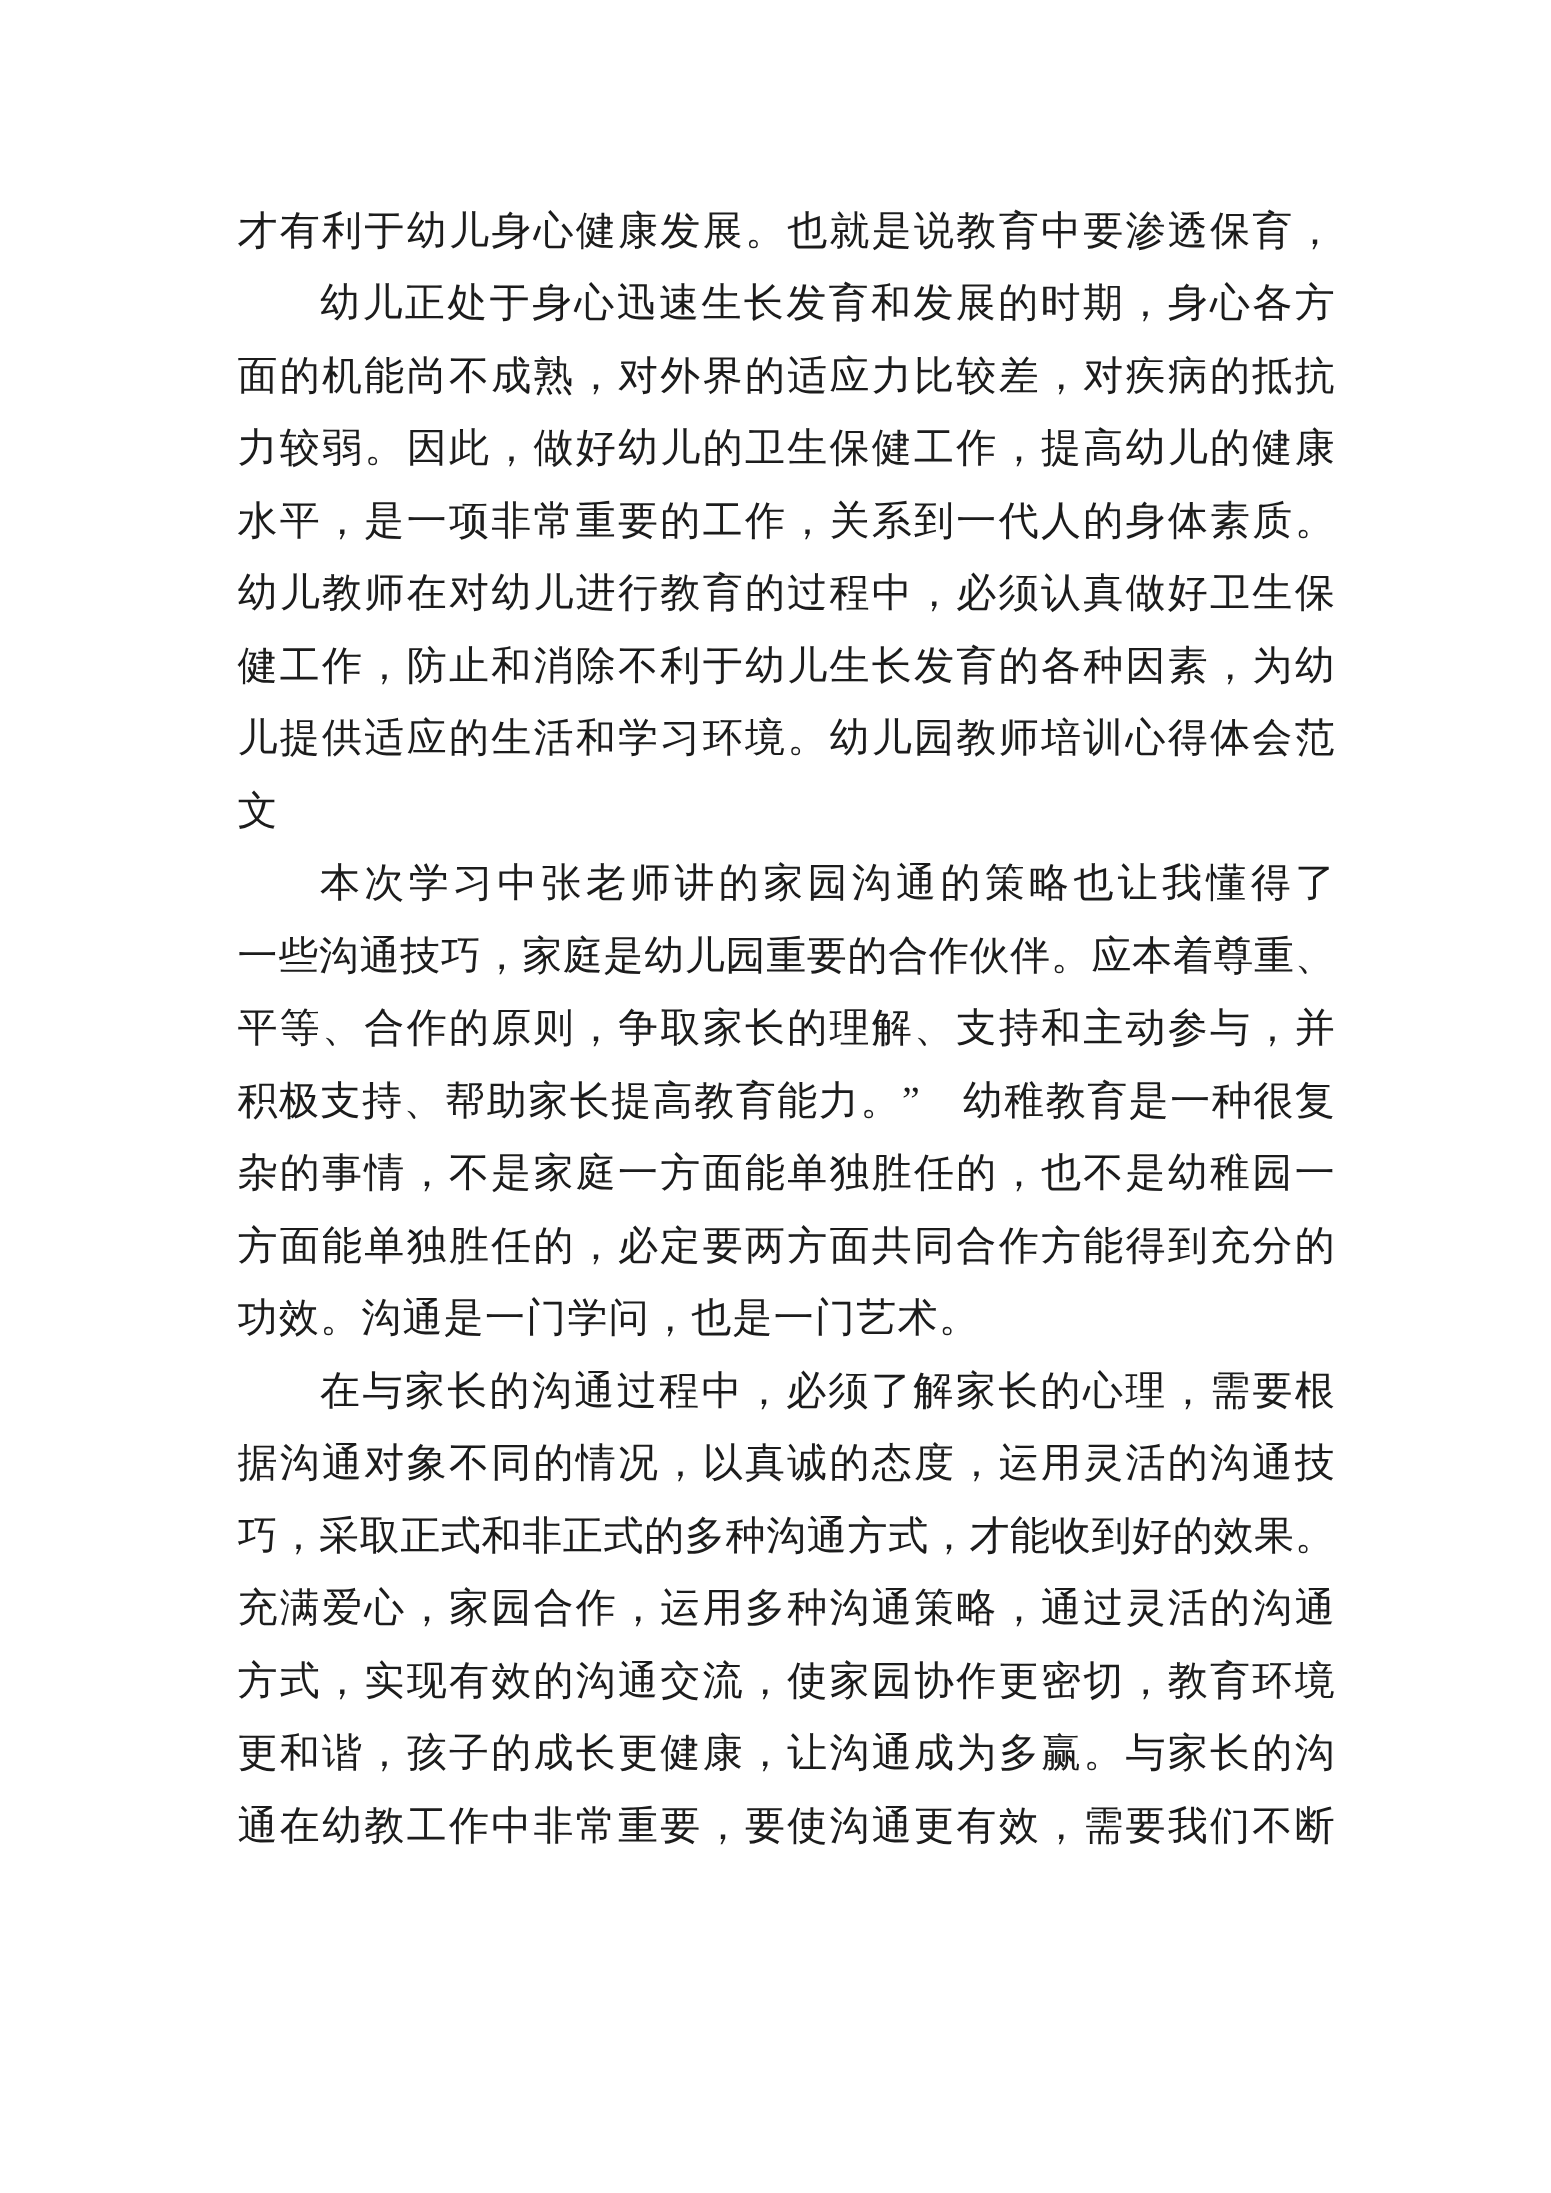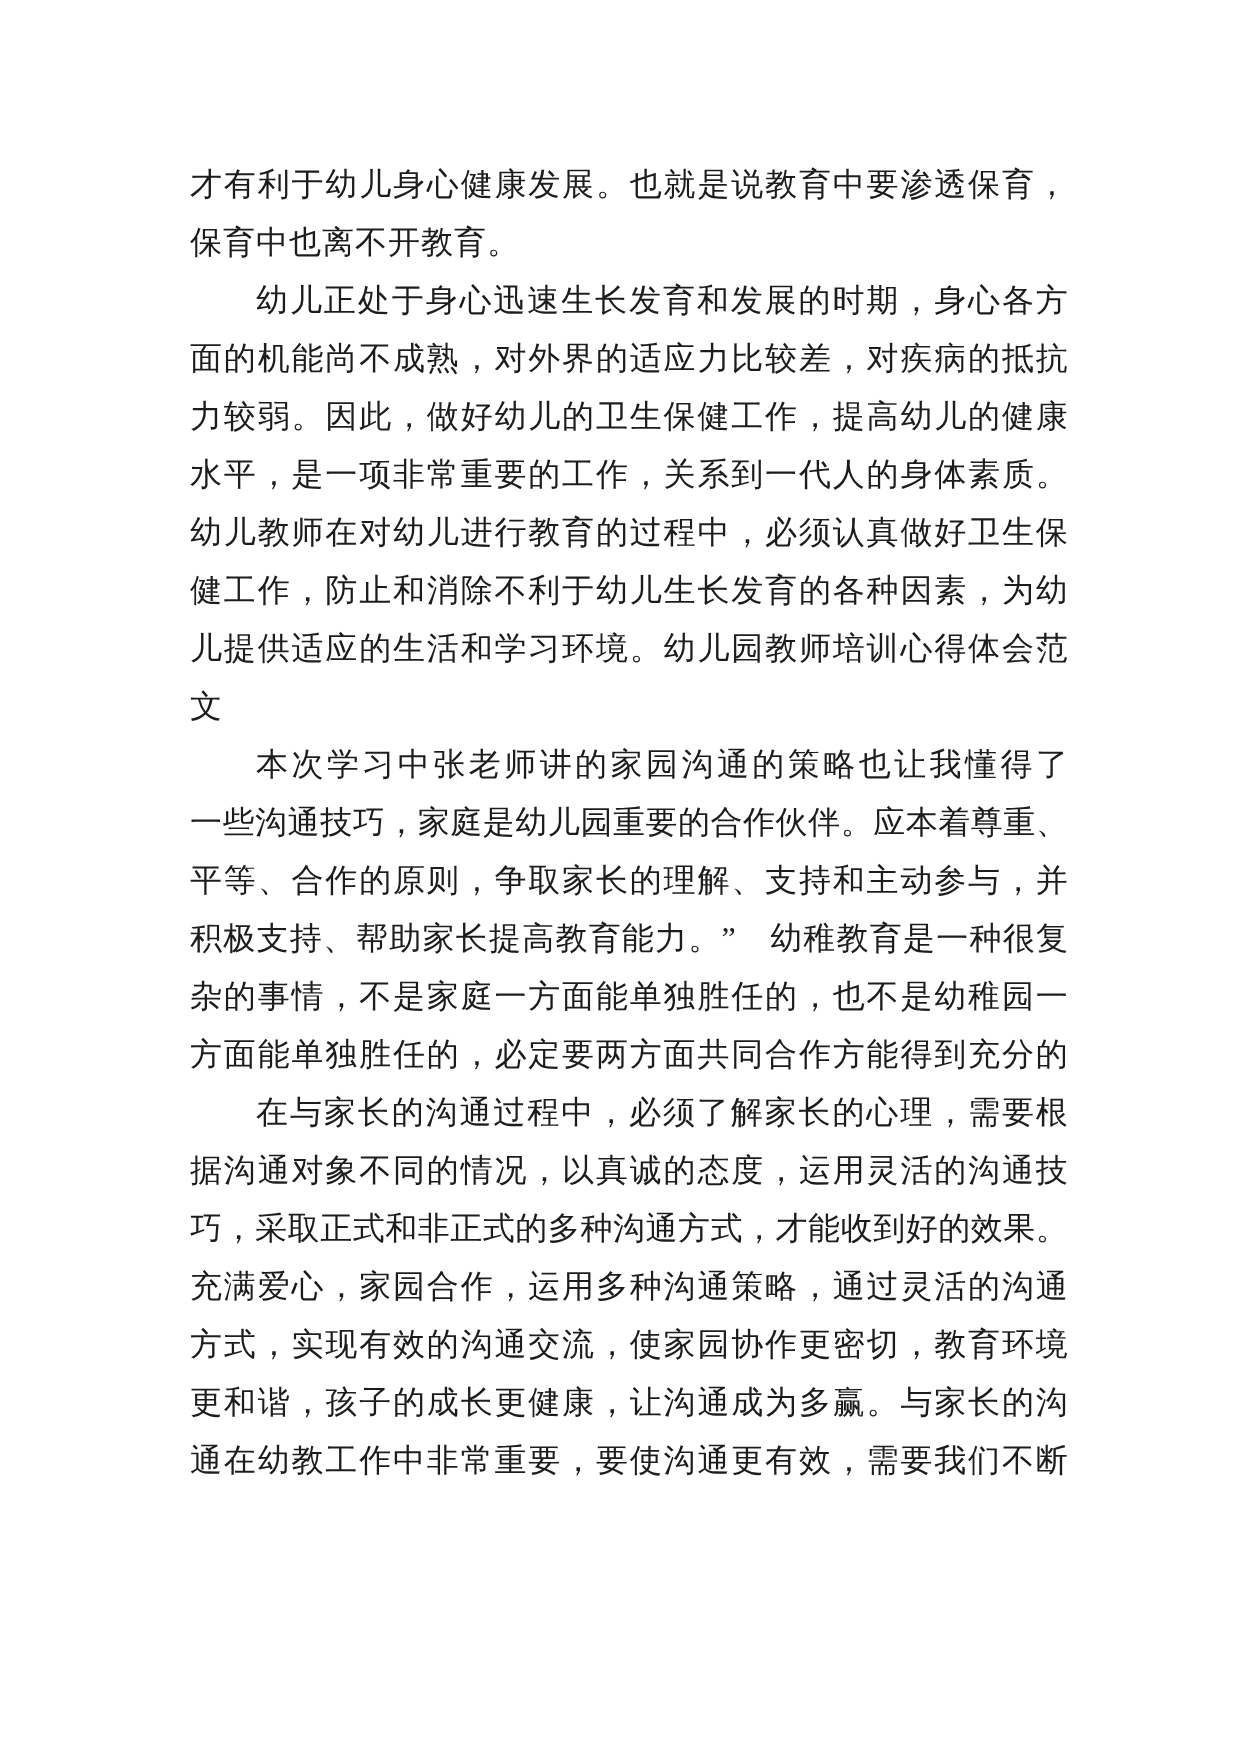--- a/index.html
+++ b/index.html
@@ -52,35 +52,35 @@
   .line.indent {
     padding-left: 66px;
   }
 </style>
 </head>
 <body>
 
 <div class="page">
   <div class="text-block" style="color: rgb(28, 28, 28);">
       <div class="line just"><span>才</span><span>有</span><span>利</span><span>于</span><span>幼</span><span>儿</span><span>身</span><span>心</span><span>健</span><span>康</span><span>发</span><span>展</span><span>。</span><span>也</span><span>就</span><span>是</span><span>说</span><span>教</span><span>育</span><span>中</span><span>要</span><span>渗</span><span>透</span><span>保</span><span>育</span><span>，</span></div>
-      <div class="line">保育中也离不开教育。</div>
       <div class="line just indent"><span>幼</span><span>儿</span><span>正</span><span>处</span><span>于</span><span>身</span><span>心</span><span>迅</span><span>速</span><span>生</span><span>长</span><span>发</span><span>育</span><span>和</span><span>发</span><span>展</span><span>的</span><span>时</span><span>期</span><span>，</span><span>身</span><span>心</span><span>各</span><span>方</span></div>
       <div class="line just"><span>面</span><span>的</span><span>机</span><span>能</span><span>尚</span><span>不</span><span>成</span><span>熟</span><span>，</span><span>对</span><span>外</span><span>界</span><span>的</span><span>适</span><span>应</span><span>力</span><span>比</span><span>较</span><span>差</span><span>，</span><span>对</span><span>疾</span><span>病</span><span>的</span><span>抵</span><span>抗</span></div>
       <div class="line just"><span>力</span><span>较</span><span>弱</span><span>。</span><span>因</span><span>此</span><span>，</span><span>做</span><span>好</span><span>幼</span><span>儿</span><span>的</span><span>卫</span><span>生</span><span>保</span><span>健</span><span>工</span><span>作</span><span>，</span><span>提</span><span>高</span><span>幼</span><span>儿</span><span>的</span><span>健</span><span>康</span></div>
       <div class="line just"><span>水</span><span>平</span><span>，</span><span>是</span><span>一</span><span>项</span><span>非</span><span>常</span><span>重</span><span>要</span><span>的</span><span>工</span><span>作</span><span>，</span><span>关</span><span>系</span><span>到</span><span>一</span><span>代</span><span>人</span><span>的</span><span>身</span><span>体</span><span>素</span><span>质</span><span>。</span></div>
       <div class="line just"><span>幼</span><span>儿</span><span>教</span><span>师</span><span>在</span><span>对</span><span>幼</span><span>儿</span><span>进</span><span>行</span><span>教</span><span>育</span><span>的</span><span>过</span><span>程</span><span>中</span><span>，</span><span>必</span><span>须</span><span>认</span><span>真</span><span>做</span><span>好</span><span>卫</span><span>生</span><span>保</span></div>
       <div class="line just"><span>健</span><span>工</span><span>作</span><span>，</span><span>防</span><span>止</span><span>和</span><span>消</span><span>除</span><span>不</span><span>利</span><span>于</span><span>幼</span><span>儿</span><span>生</span><span>长</span><span>发</span><span>育</span><span>的</span><span>各</span><span>种</span><span>因</span><span>素</span><span>，</span><span>为</span><span>幼</span></div>
       <div class="line just"><span>儿</span><span>提</span><span>供</span><span>适</span><span>应</span><span>的</span><span>生</span><span>活</span><span>和</span><span>学</span><span>习</span><span>环</span><span>境</span><span>。</span><span>幼</span><span>儿</span><span>园</span><span>教</span><span>师</span><span>培</span><span>训</span><span>心</span><span>得</span><span>体</span><span>会</span><span>范</span></div>
       <div class="line">文</div>
       <div class="line just indent"><span>本</span><span>次</span><span>学</span><span>习</span><span>中</span><span>张</span><span>老</span><span>师</span><span>讲</span><span>的</span><span>家</span><span>园</span><span>沟</span><span>通</span><span>的</span><span>策</span><span>略</span><span>也</span><span>让</span><span>我</span><span>懂</span><span>得</span><span>了</span></div>
       <div class="line just"><span>一</span><span>些</span><span>沟</span><span>通</span><span>技</span><span>巧</span><span>，</span><span>家</span><span>庭</span><span>是</span><span>幼</span><span>儿</span><span>园</span><span>重</span><span>要</span><span>的</span><span>合</span><span>作</span><span>伙</span><span>伴</span><span>。</span><span>应</span><span>本</span><span>着</span><span>尊</span><span>重</span><span>、</span></div>
       <div class="line just"><span>平</span><span>等</span><span>、</span><span>合</span><span>作</span><span>的</span><span>原</span><span>则</span><span>，</span><span>争</span><span>取</span><span>家</span><span>长</span><span>的</span><span>理</span><span>解</span><span>、</span><span>支</span><span>持</span><span>和</span><span>主</span><span>动</span><span>参</span><span>与</span><span>，</span><span>并</span></div>
       <div class="line just"><span>积</span><span>极</span><span>支</span><span>持</span><span>、</span><span>帮</span><span>助</span><span>家</span><span>长</span><span>提</span><span>高</span><span>教</span><span>育</span><span>能</span><span>力</span><span>。</span><span>”</span><span>　</span><span>幼</span><span>稚</span><span>教</span><span>育</span><span>是</span><span>一</span><span>种</span><span>很</span><span>复</span></div>
       <div class="line just"><span>杂</span><span>的</span><span>事</span><span>情</span><span>，</span><span>不</span><span>是</span><span>家</span><span>庭</span><span>一</span><span>方</span><span>面</span><span>能</span><span>单</span><span>独</span><span>胜</span><span>任</span><span>的</span><span>，</span><span>也</span><span>不</span><span>是</span><span>幼</span><span>稚</span><span>园</span><span>一</span></div>
       <div class="line just"><span>方</span><span>面</span><span>能</span><span>单</span><span>独</span><span>胜</span><span>任</span><span>的</span><span>，</span><span>必</span><span>定</span><span>要</span><span>两</span><span>方</span><span>面</span><span>共</span><span>同</span><span>合</span><span>作</span><span>方</span><span>能</span><span>得</span><span>到</span><span>充</span><span>分</span><span>的</span></div>
+      <div class="line">功效。沟通是一门学问，也是一门艺术。</div>
       <div class="line just indent"><span>在</span><span>与</span><span>家</span><span>长</span><span>的</span><span>沟</span><span>通</span><span>过</span><span>程</span><span>中</span><span>，</span><span>必</span><span>须</span><span>了</span><span>解</span><span>家</span><span>长</span><span>的</span><span>心</span><span>理</span><span>，</span><span>需</span><span>要</span><span>根</span></div>
       <div class="line just"><span>据</span><span>沟</span><span>通</span><span>对</span><span>象</span><span>不</span><span>同</span><span>的</span><span>情</span><span>况</span><span>，</span><span>以</span><span>真</span><span>诚</span><span>的</span><span>态</span><span>度</span><span>，</span><span>运</span><span>用</span><span>灵</span><span>活</span><span>的</span><span>沟</span><span>通</span><span>技</span></div>
       <div class="line just"><span>巧</span><span>，</span><span>采</span><span>取</span><span>正</span><span>式</span><span>和</span><span>非</span><span>正</span><span>式</span><span>的</span><span>多</span><span>种</span><span>沟</span><span>通</span><span>方</span><span>式</span><span>，</span><span>才</span><span>能</span><span>收</span><span>到</span><span>好</span><span>的</span><span>效</span><span>果</span><span>。</span></div>
       <div class="line just"><span>充</span><span>满</span><span>爱</span><span>心</span><span>，</span><span>家</span><span>园</span><span>合</span><span>作</span><span>，</span><span>运</span><span>用</span><span>多</span><span>种</span><span>沟</span><span>通</span><span>策</span><span>略</span><span>，</span><span>通</span><span>过</span><span>灵</span><span>活</span><span>的</span><span>沟</span><span>通</span></div>
       <div class="line just"><span>方</span><span>式</span><span>，</span><span>实</span><span>现</span><span>有</span><span>效</span><span>的</span><span>沟</span><span>通</span><span>交</span><span>流</span><span>，</span><span>使</span><span>家</span><span>园</span><span>协</span><span>作</span><span>更</span><span>密</span><span>切</span><span>，</span><span>教</span><span>育</span><span>环</span><span>境</span></div>
       <div class="line just"><span>更</span><span>和</span><span>谐</span><span>，</span><span>孩</span><span>子</span><span>的</span><span>成</span><span>长</span><span>更</span><span>健</span><span>康</span><span>，</span><span>让</span><span>沟</span><span>通</span><span>成</span><span>为</span><span>多</span><span>赢</span><span>。</span><span>与</span><span>家</span><span>长</span><span>的</span><span>沟</span></div>
       <div class="line just"><span>通</span><span>在</span><span>幼</span><span>教</span><span>工</span><span>作</span><span>中</span><span>非</span><span>常</span><span>重</span><span>要</span><span>，</span><span>要</span><span>使</span><span>沟</span><span>通</span><span>更</span><span>有</span><span>效</span><span>，</span><span>需</span><span>要</span><span>我</span><span>们</span><span>不</span><span>断</span></div>
     </div>
 </div>
 

